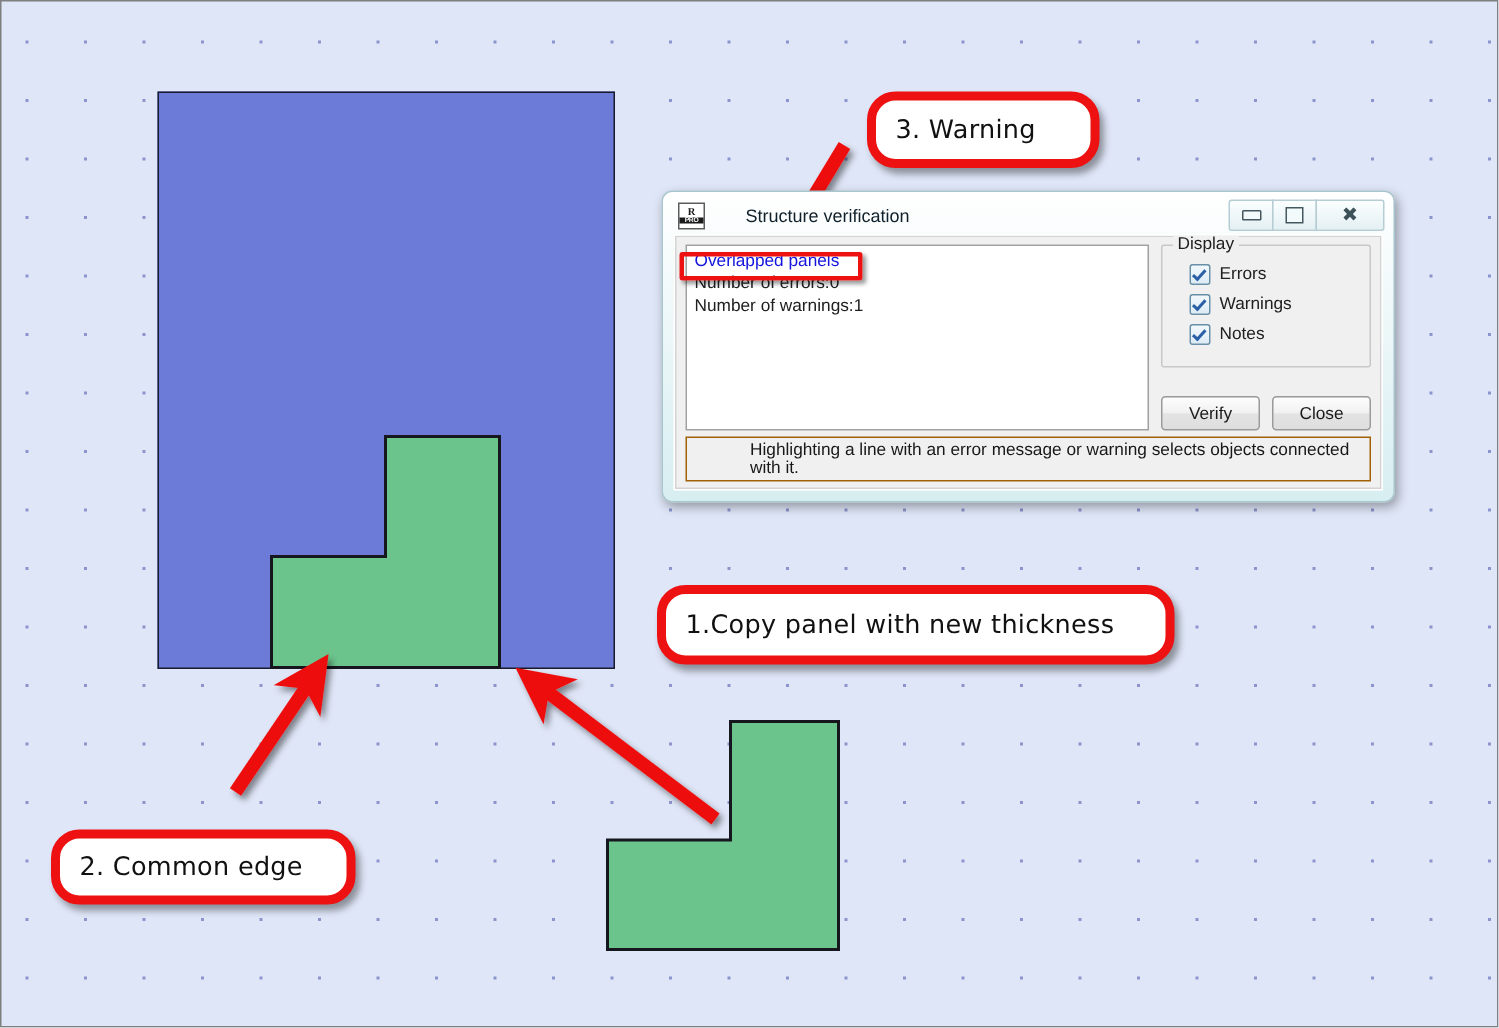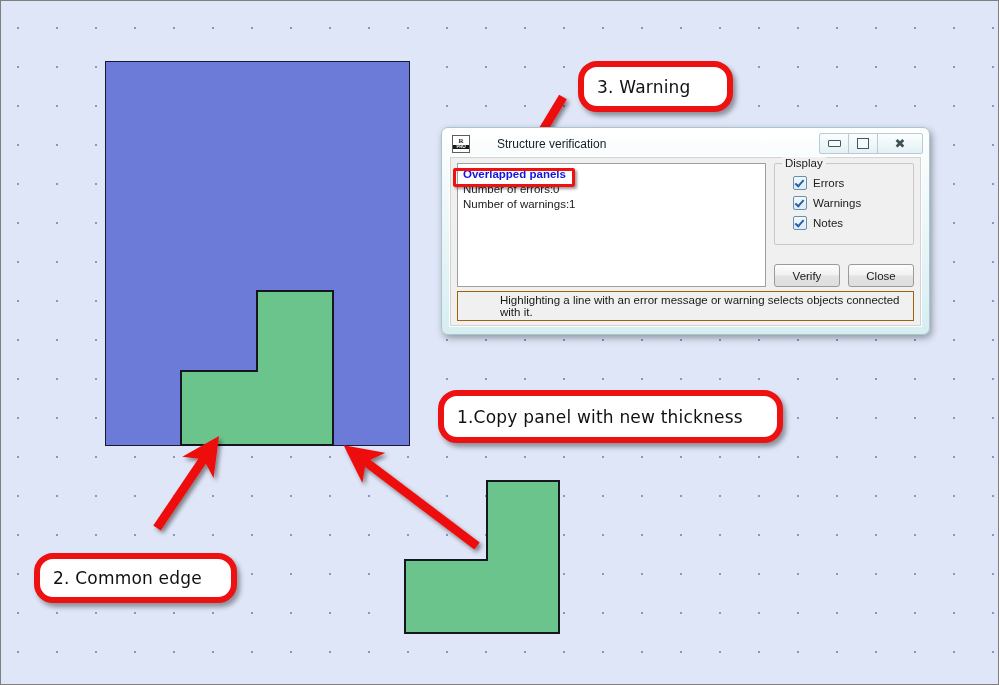--- a/index.html
+++ b/index.html
@@ -226,21 +226,21 @@
     background: #ffffff;
     border: 1px solid #a0a0a0;
     box-sizing: border-box;
     padding: 3px 5px;
     font-size: 11.5px;
     color: #202020;
     overflow: hidden;
     margin-right: 8px;
   }
   .msg-line { line-height: 15px; white-space: nowrap; }
-  .msg-link { color: #1414dd; font-weight: bold; }
+  .msg-link { color: #1414dd; }
 
   #right-col {
     width: 140px;
     flex: none;
     display: flex;
     flex-direction: column;
   }
   #display-group {
     border: 1px solid #c8c8c8;
     border-radius: 2px;

